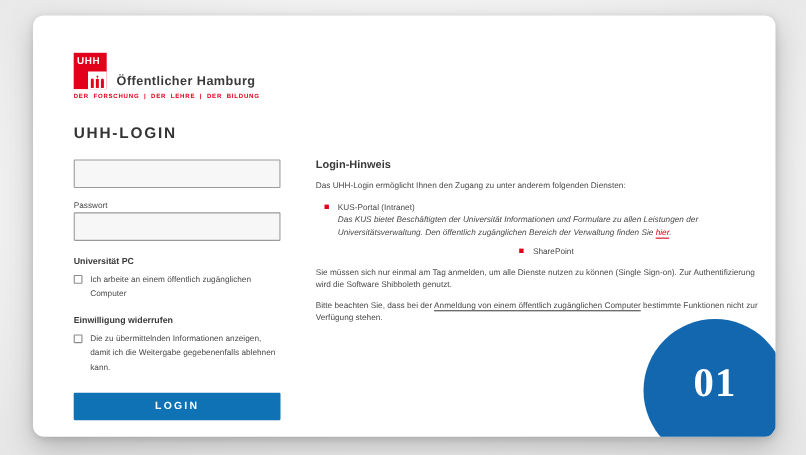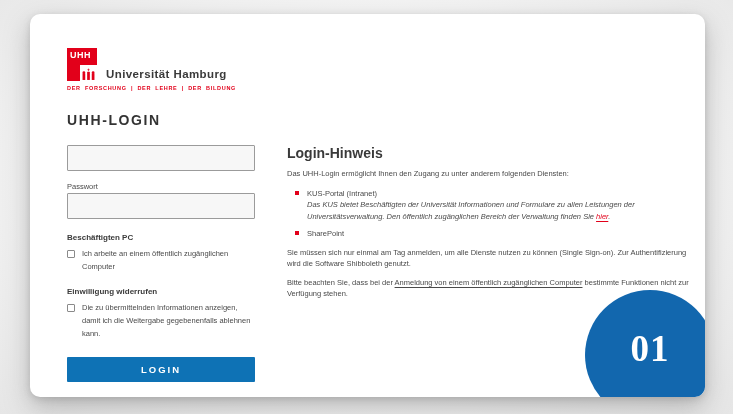--- a/index.html
+++ b/index.html
@@ -68,24 +68,24 @@
   }
   .check-label { font-size:7.5px; line-height:13px; color:#4a4a4a; margin-left:7px; margin-top:-2px; }
   .login-btn {
     margin-top:17px; width:188px; height:25px; background:var(--blue);
     border:none; color:#fff; font-weight:bold; font-size:9.5px;
     letter-spacing:2px; cursor:pointer; font-family:"Liberation Sans", sans-serif;
     display:flex; align-items:center; justify-content:center; border-radius:1px;
   }
 
   
-  .hint-heading { font-size:14px; font-weight:bold; color:#3a3a3a; }
+  .hint-heading { font-size:10px; font-weight:bold; color:#3a3a3a; }
   .hint-para { font-size:7.5px; line-height:11.5px; color:#4a4a4a; margin-top:7px; }
   .bullet-list { margin-top:8px; }
-  .bullet-item { display:flex; margin-top:6px; }
+  .bullet-item { display:flex; margin-top:6px;justify-content:center; }
   .bullet-sq { width:4px; height:4px; background:var(--red); flex:0 0 auto; margin:3px 8px 0 8px; }
   .bullet-body { font-size:7.5px; line-height:11.5px; color:#4a4a4a; }
   .bullet-desc { font-style:italic; }
   .inline-link { color:var(--red); text-decoration:underline; text-underline-offset:1.5px; cursor:pointer; }
   .inline-link-gray { color:#4a4a4a; text-decoration:underline; text-underline-offset:1.5px; cursor:pointer; }
 
   
   .number-circle {
     position:absolute; left:555px; top:276px; width:130px; height:130px;
     border-radius:50%; background:var(--circle-blue);
@@ -110,40 +110,40 @@
             <rect x="1" y="10" width="5" height="12"></rect>
             <circle cx="3.5" cy="8.7" r="2.6"></circle>
             <rect x="9.5" y="7" width="5" height="15"></rect>
             <rect x="11.4" y="1" width="1.2" height="5"></rect>
             <rect x="10" y="2.6" width="4" height="1.2"></rect>
             <rect x="18" y="10" width="5" height="12"></rect>
             <circle cx="20.5" cy="8.7" r="2.6"></circle>
           </svg>
         </span>
       </div>
-      <div class="uni-name">Universität Hamburg</div>
+      <div class="uni-name">Öffentlicher Hamburg</div>
     </div>
     <div class="tagline">DER FORSCHUNG  |  DER LEHRE  |  DER BILDUNG</div>
 
     <div class="page-title">UHH-LOGIN</div>
 
     <div class="columns">
 
       <div class="col-left">
 
         <div class="field">
           <input class="text-input" type="text" value="" style="">
         </div>
 
         <div class="field">
           <div class="field-label">Passwort</div>
           <input class="text-input" type="password" value="" style="">
         </div>
 
-        <div class="sub-heading">Beschäftigten PC</div>
+        <div class="sub-heading">Universität PC</div>
         <div class="check-row">
           <div class="checkbox"></div>
           <div class="check-label">Ich arbeite an einem öffentlich zugänglichen Computer</div>
         </div>
 
         <div class="sub-heading">Einwilligung widerrufen</div>
         <div class="check-row">
           <div class="checkbox"></div>
           <div class="check-label">Die zu übermittelnden Informationen anzeigen, damit ich die Weitergabe gegebenenfalls ablehnen kann.</div>
         </div>

